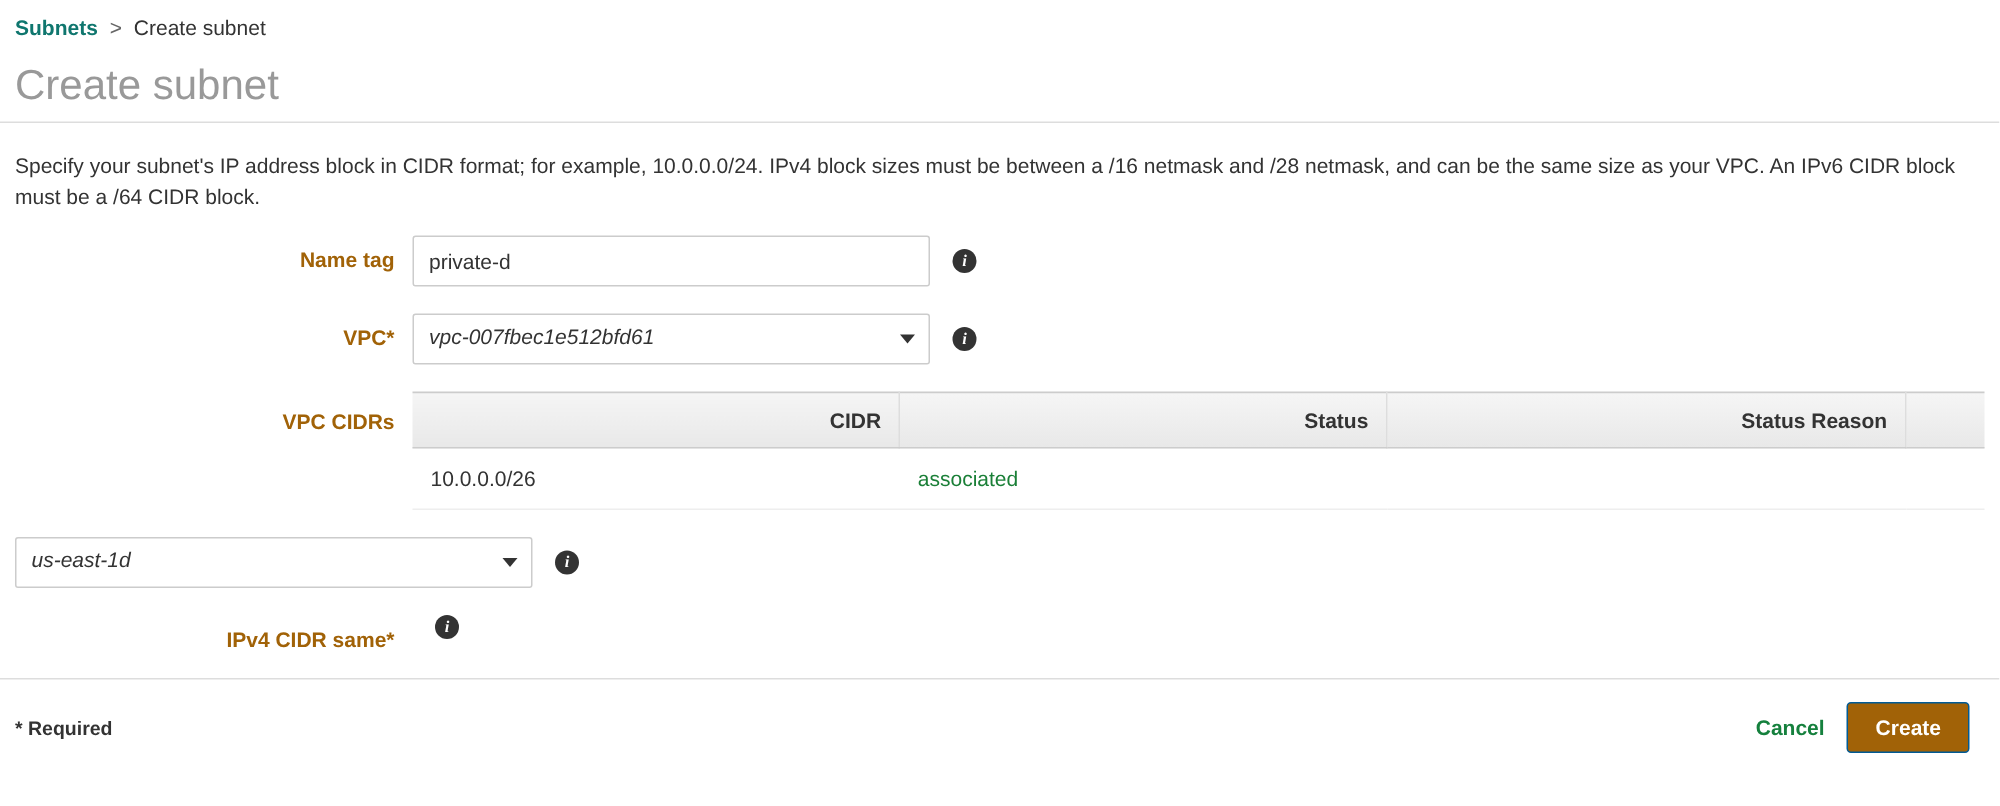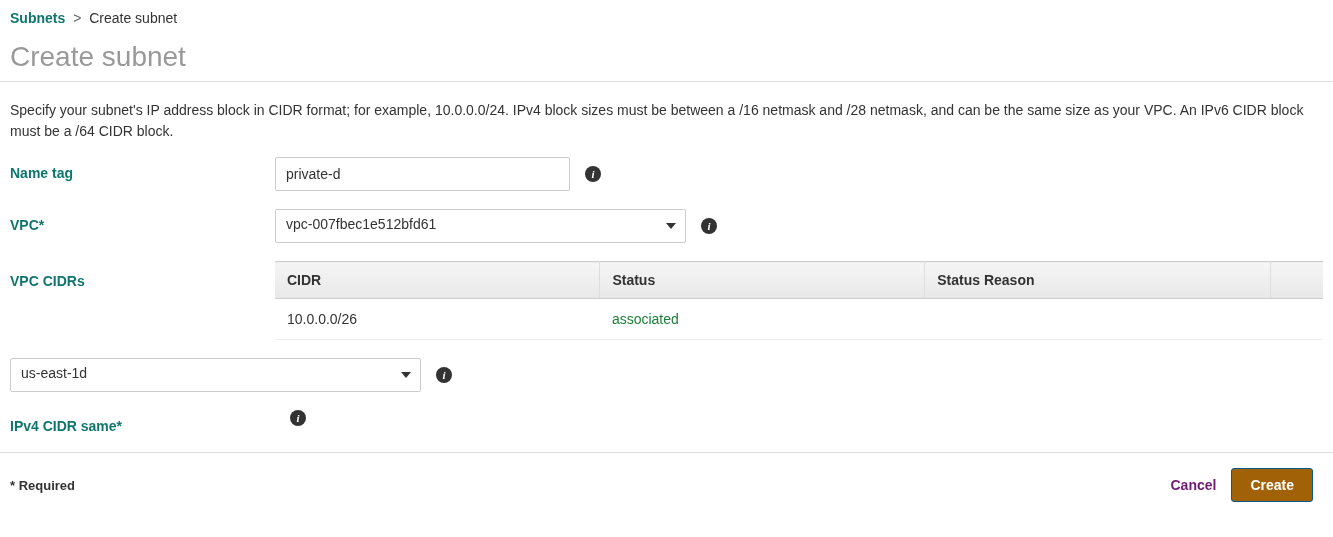--- a/index.html
+++ b/index.html
@@ -46,45 +46,47 @@
     .form-area {
       padding: 0 10px;
     }
     .form-row {
       display: flex;
       align-items: flex-start;
       margin-bottom: 18px;
     }
     .form-label {
       width: 265px;
+      text-align: right;
       padding-right: 12px;
       padding-top: 8px;
       font-weight: bold;
-      color: #0f766e;
+      color: #a16207;
       font-size: 14px;
       flex-shrink: 0;
     }
     .form-control {
       display: flex;
       align-items: center;
       flex: 1;
     }
     .text-input {
-      width: 295px;
+      width: 345px;
       height: 34px;
       padding: 6px 10px;
       border: 1px solid #ccc;
       border-radius: 2px;
       font-size: 14px;
       color: #333;
       outline: none;
     }
     .select-wrap {
       position: relative;
-      width: 411px;
+      width: 345px;
+      font-style: italic;
     }
     .select-input {
       width: 100%;
       height: 34px;
       padding: 6px 30px 6px 10px;
       border: 1px solid #ccc;
       border-radius: 2px;
       font-size: 14px;
       color: #333;
       background: #fff;
@@ -123,21 +125,21 @@
     }
     .cidr-table {
       flex: 1;
       border-collapse: collapse;
     }
     .cidr-table thead th {
       background: linear-gradient(#f5f5f5, #e8e8e8);
       border-top: 1px solid #ccc;
       border-bottom: 1px solid #ccc;
       border-right: 1px solid #ddd;
-      text-align: left;
+      text-align: right;
       padding: 10px 12px;
       font-weight: bold;
       color: #333;
       font-size: 14px;
     }
     .cidr-table thead th:last-child {
       border-right: none;
     }
     .cidr-table tbody td {
       padding: 12px 12px;
@@ -160,21 +162,21 @@
       font-size: 13px;
       font-weight: bold;
       color: #333;
     }
     .footer-buttons {
       display: flex;
       align-items: center;
       gap: 15px;
     }
     .btn-cancel {
-      color: #701a75;
+      color: #15803d;
       font-weight: bold;
       font-size: 14px;
       background: none;
       border: none;
       cursor: pointer;
     }
     .btn-create {
       background: #a16207;
       color: #fff;
       font-weight: bold;

